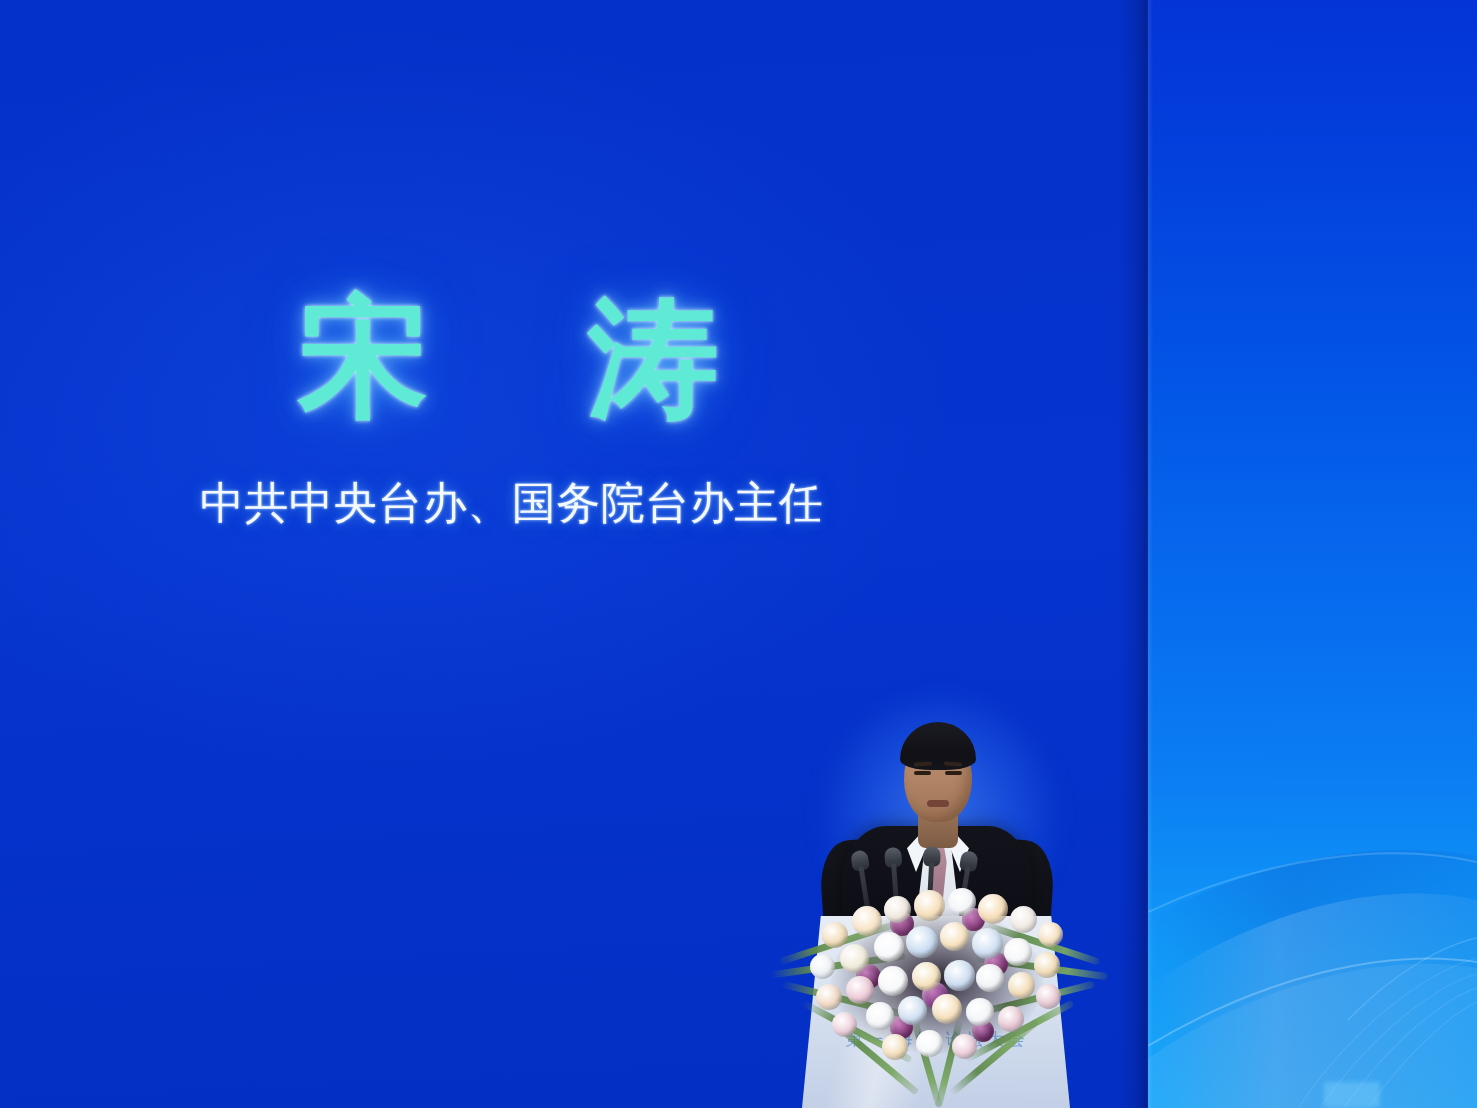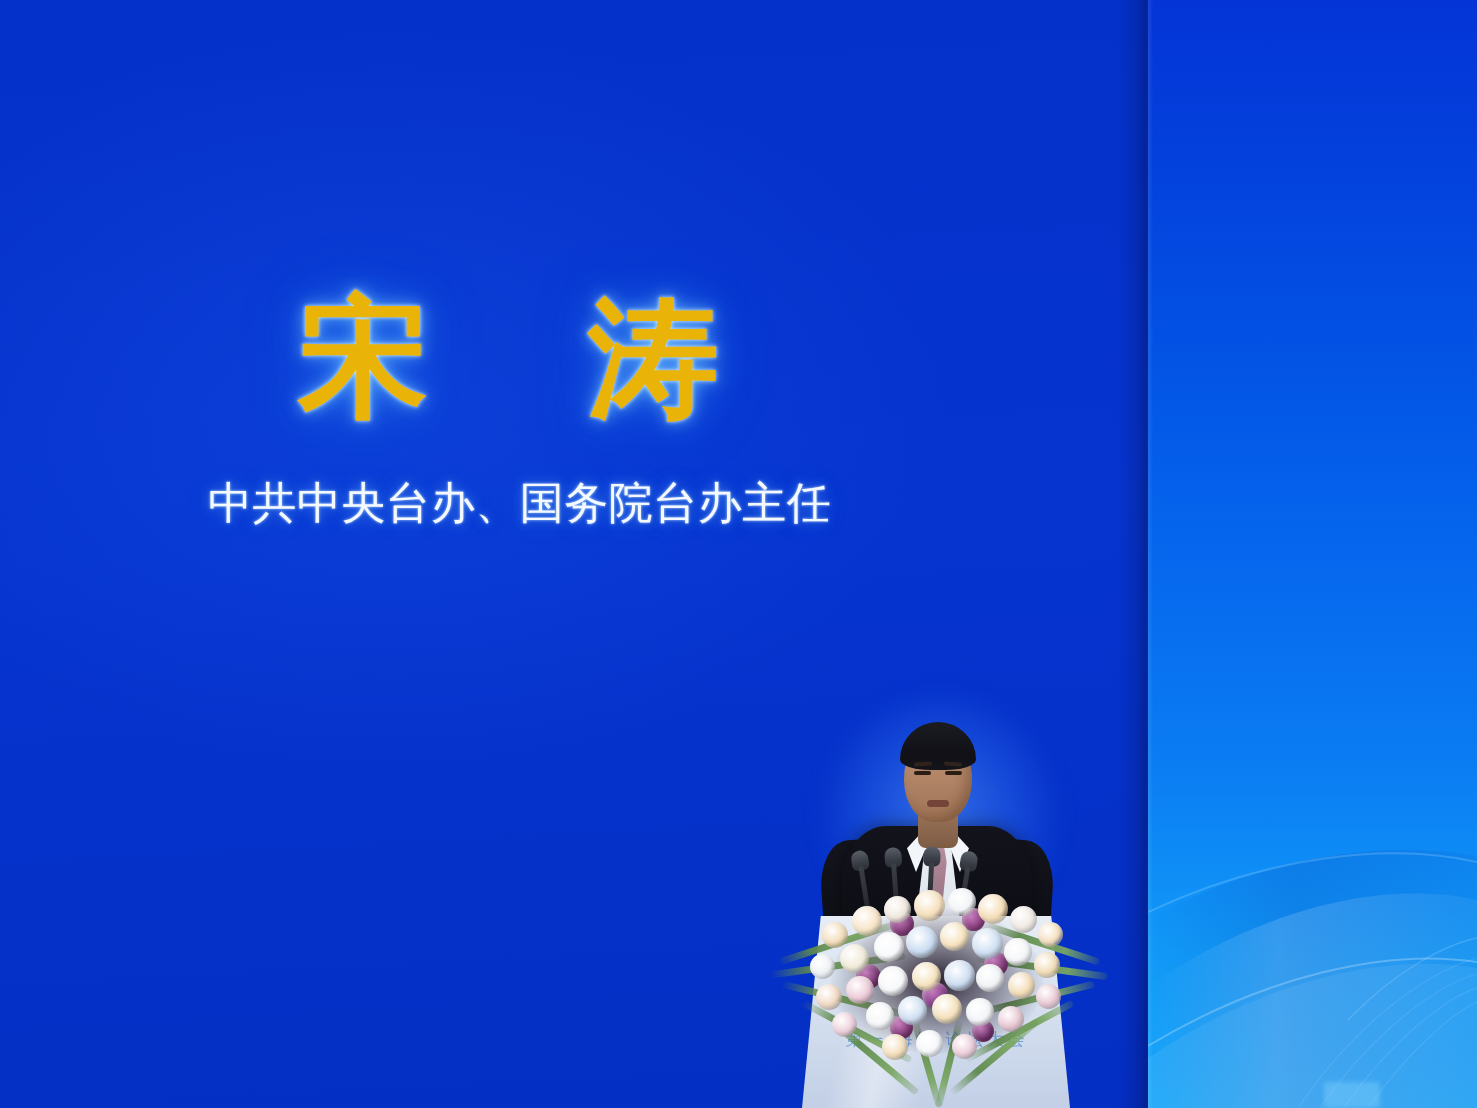--- a/index.html
+++ b/index.html
@@ -82,33 +82,33 @@
   }
   .name-title {
     position: absolute;
     left: 200px;
     top: 292px;
     width: 620px;
     font-family: "Liberation Sans", "DejaVu Sans", sans-serif;
     font-weight: 700;
     font-size: 131px;
     line-height: 1.0;
-    color: #eab308;
+    color: #5eead4;
     text-align: center;
     letter-spacing: 0.02em;
     white-space: pre;
     text-shadow:
        0 0 4px rgba(220,245,255,0.95),
        0 0 16px rgba(120,200,255,0.78),
        0 0 34px rgba(70,165,255,0.55),
        0 0 62px rgba(40,130,255,0.34);
   }
   .name-subtitle {
     position: absolute;
-    left: 208px;
+    left: 200px;
     top: 480px;
     width: 620px;
     font-family: "Liberation Serif", "DejaVu Serif", serif;
     font-weight: 400;
     font-size: 44px;
     line-height: 1.1;
     color: #f4f9ff;
     text-align: center;
     letter-spacing: 0.012em;
     white-space: nowrap;

